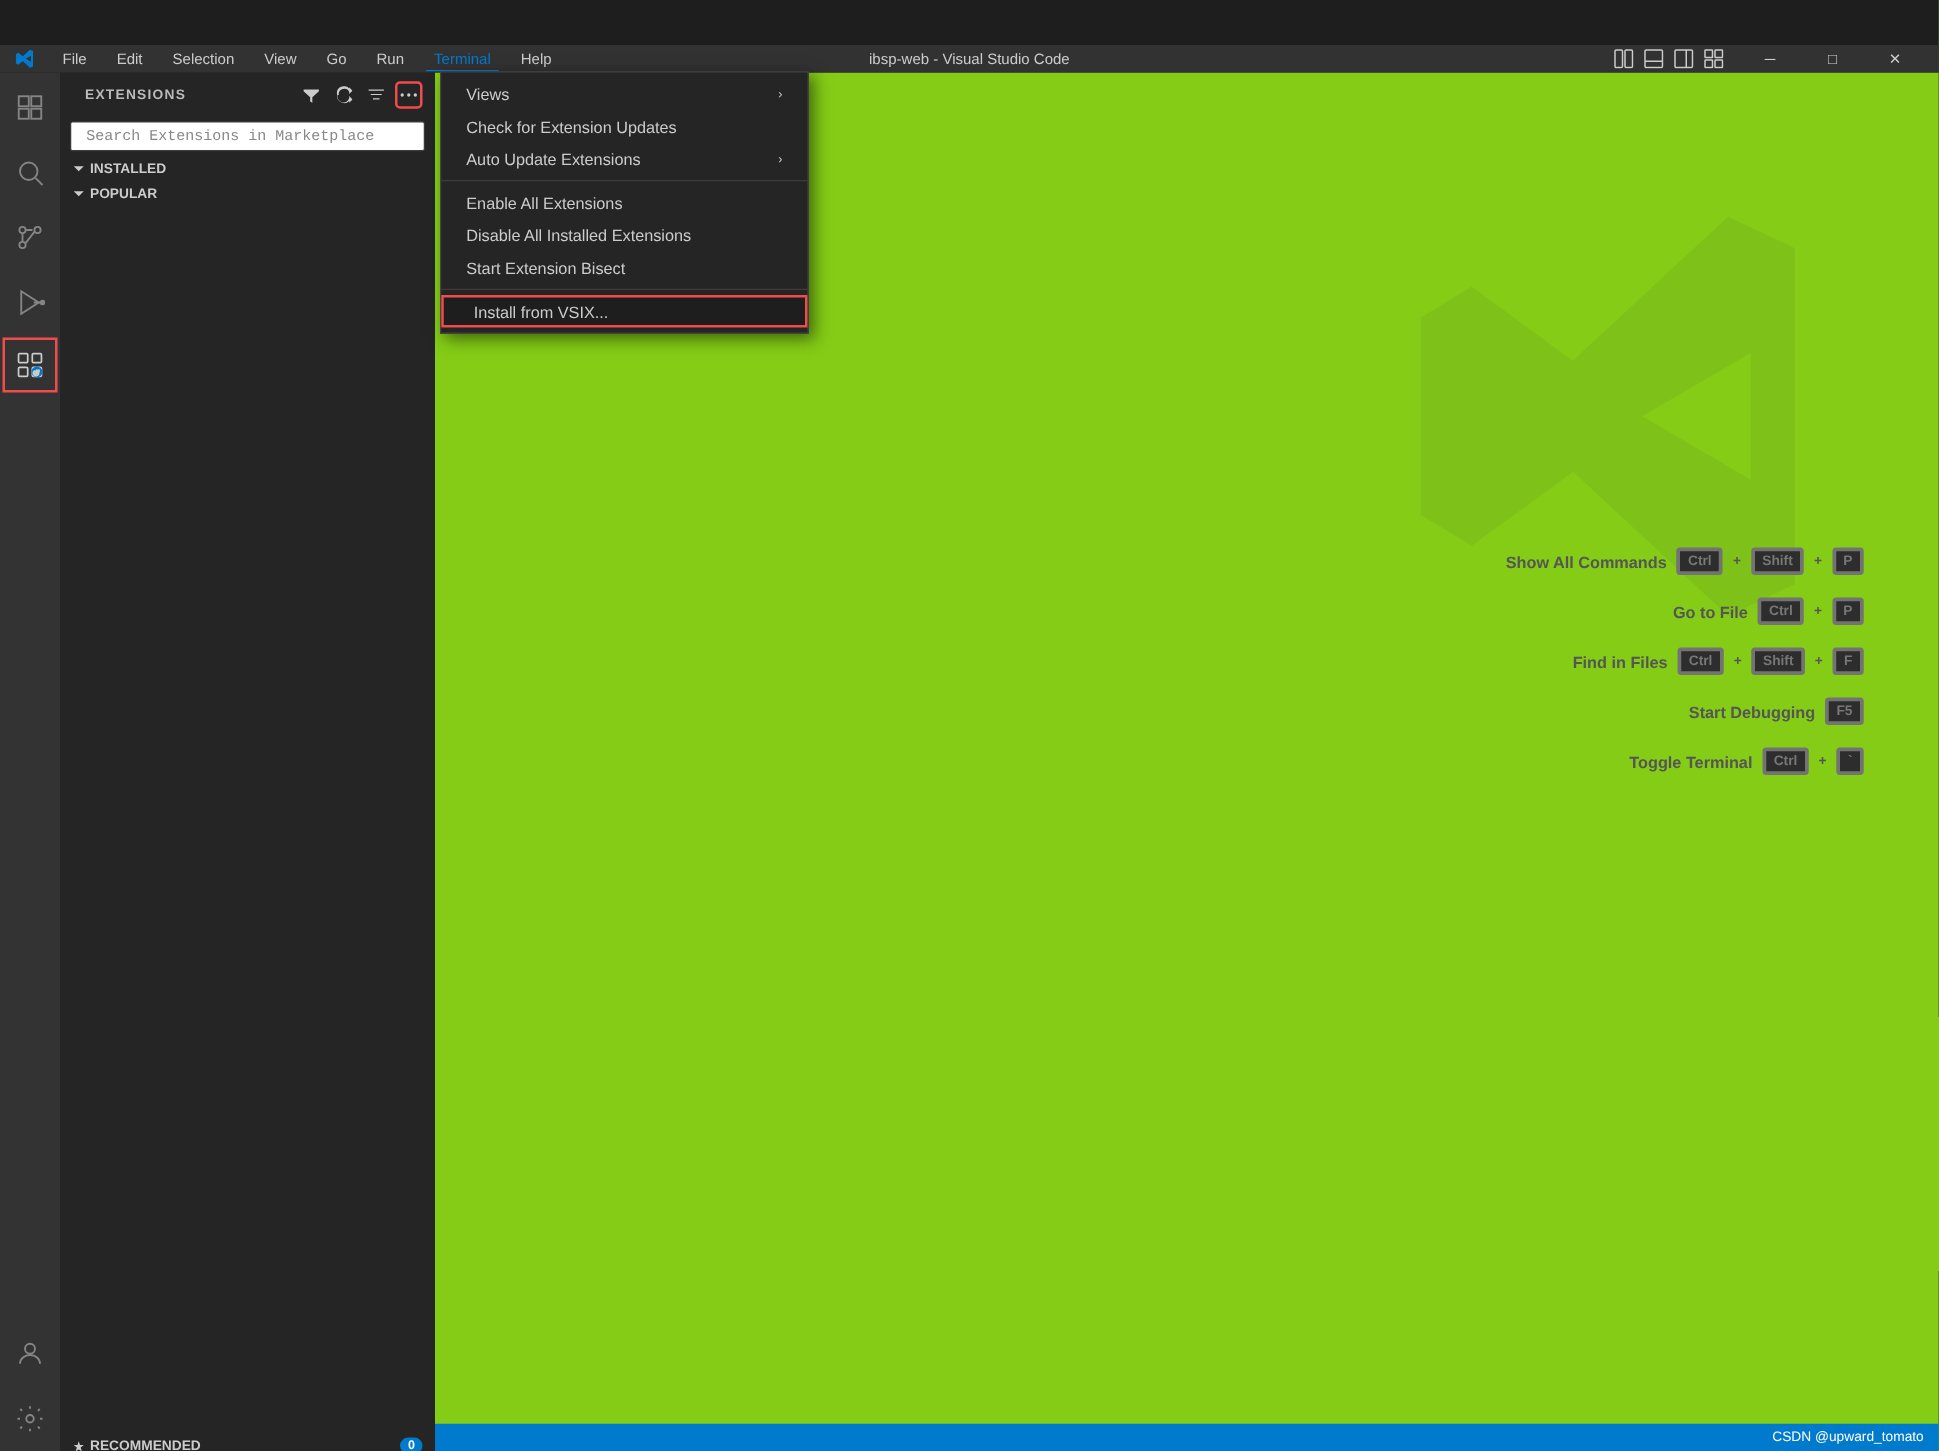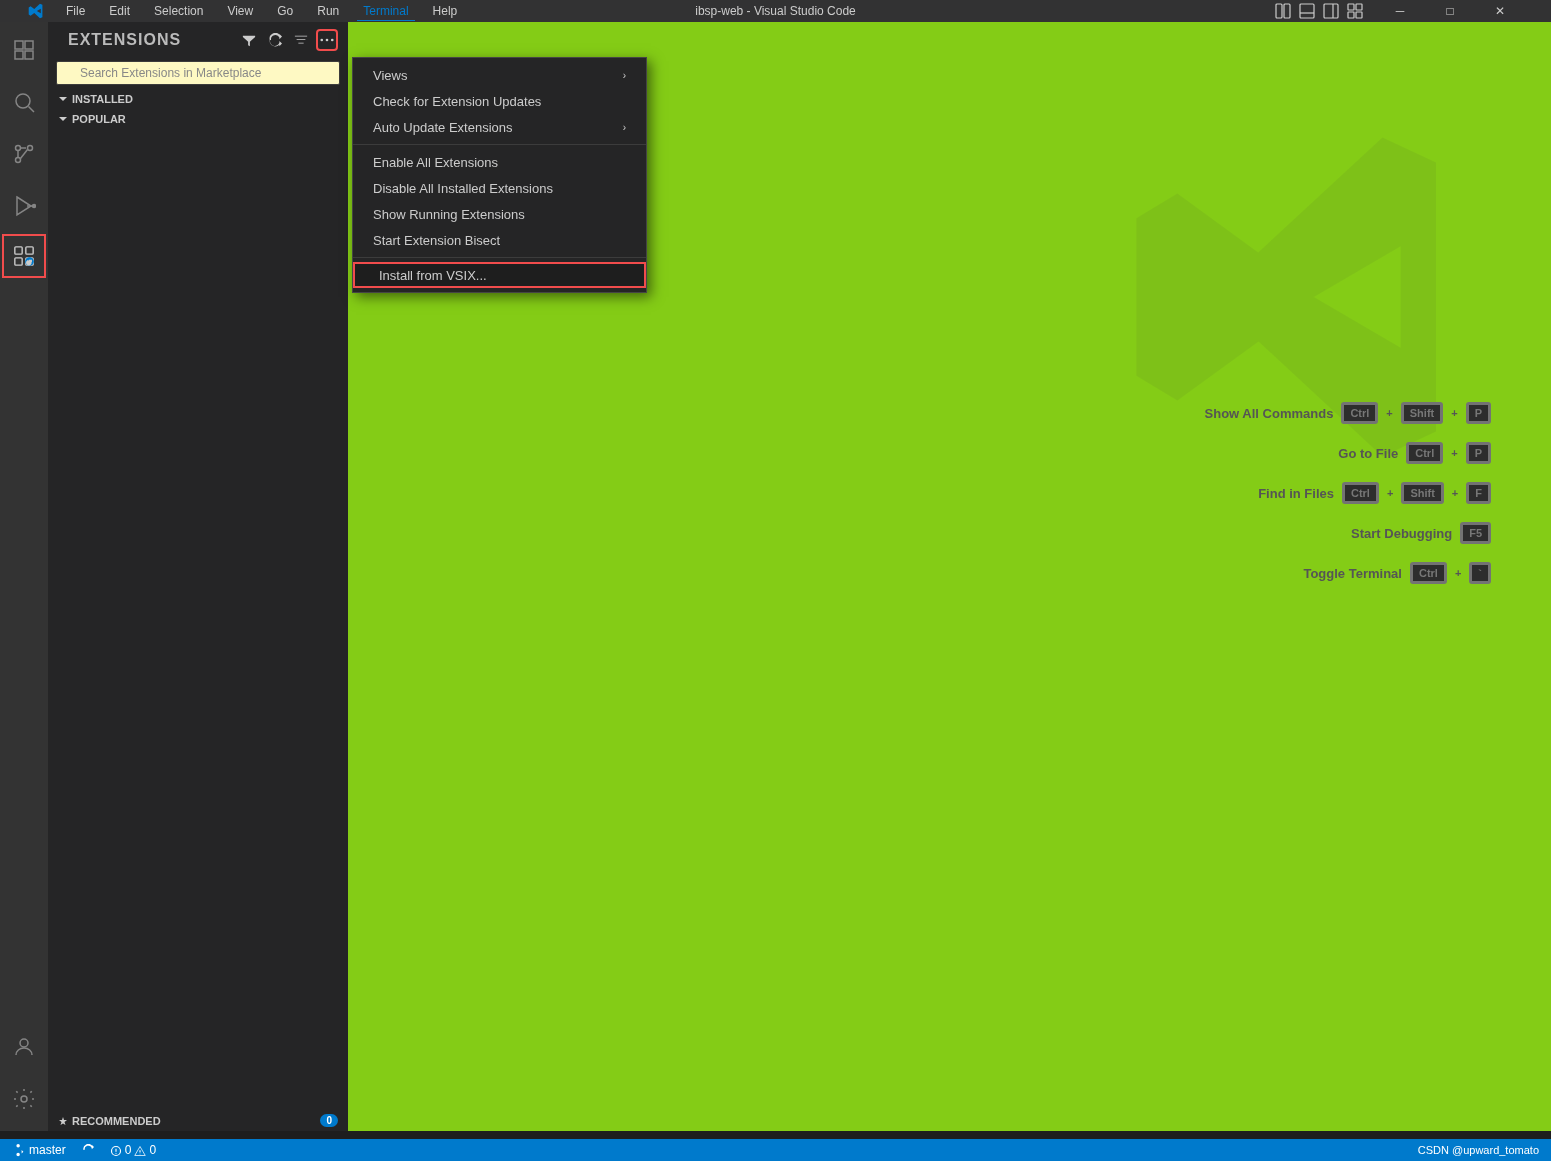--- a/index.html
+++ b/index.html
@@ -13,23 +13,24 @@
       overflow: hidden;
       position: relative;
     }
 
     
     .title-bar {
       height: 22px;
       background: #323233;
       display: flex;
       align-items: center;
-      padding: 0 28px;
+      padding: 0 12px;
       position: relative;
       z-index: 100;
+      margin-top: 36px;
     }
     .title-bar-left {
       display: flex;
       align-items: center;
       gap: 12px;
     }
     .vscode-logo {
       width: 16px;
       height: 16px;
       margin-right: 4px;
@@ -114,21 +115,21 @@
       z-index: 10;
     }
     .sidebar-header {
       height: 35px;
       display: flex;
       align-items: center;
       justify-content: space-between;
       padding: 0 10px 0 20px;
     }
     .sidebar-title {
-      font-size: 16px;
+      font-size: 11px;
       font-weight: 700;
       color: #bbbbbb;
       letter-spacing: 1px;
     }
     .sidebar-actions {
       display: flex;
       align-items: center;
       gap: 4px;
     }
     .sidebar-action-btn {
@@ -141,27 +142,28 @@
       color: #cccccc;
       border-radius: 4px;
       font-size: 14px;
     }
     .sidebar-action-btn.more-btn {
       border: 2px solid #f14c4c;
       color: #cccccc;
     }
     .search-box {
       margin: 4px 8px;
-      background: #fef9c3;
+      background: #ffffff;
       border: 1px solid #3c3c3c;
       border-radius: 2px;
-      padding: 4px 23px;
+      padding: 4px 12px;
       font-size: 12px;
       color: #888;
       cursor: text;
+      font-family: Liberation Mono, monospace;
     }
     .section-header {
       padding: 4px 10px;
       font-size: 11px;
       font-weight: 700;
       color: #cccccc;
       cursor: pointer;
       display: flex;
       align-items: center;
       gap: 4px;
@@ -529,23 +531,20 @@
     </div>
   </div>
   <div class="menu-section">
     <div class="menu-row">
       <span>Enable All Extensions</span>
     </div>
     <div class="menu-row">
       <span>Disable All Installed Extensions</span>
     </div>
     <div class="menu-row">
-      <span>Show Running Extensions</span>
-    </div>
-    <div class="menu-row">
       <span>Start Extension Bisect</span>
     </div>
   </div>
   <div class="menu-section">
     <div class="menu-row highlighted">
       <span>Install from VSIX...</span>
     </div>
   </div>
 </div>
 

